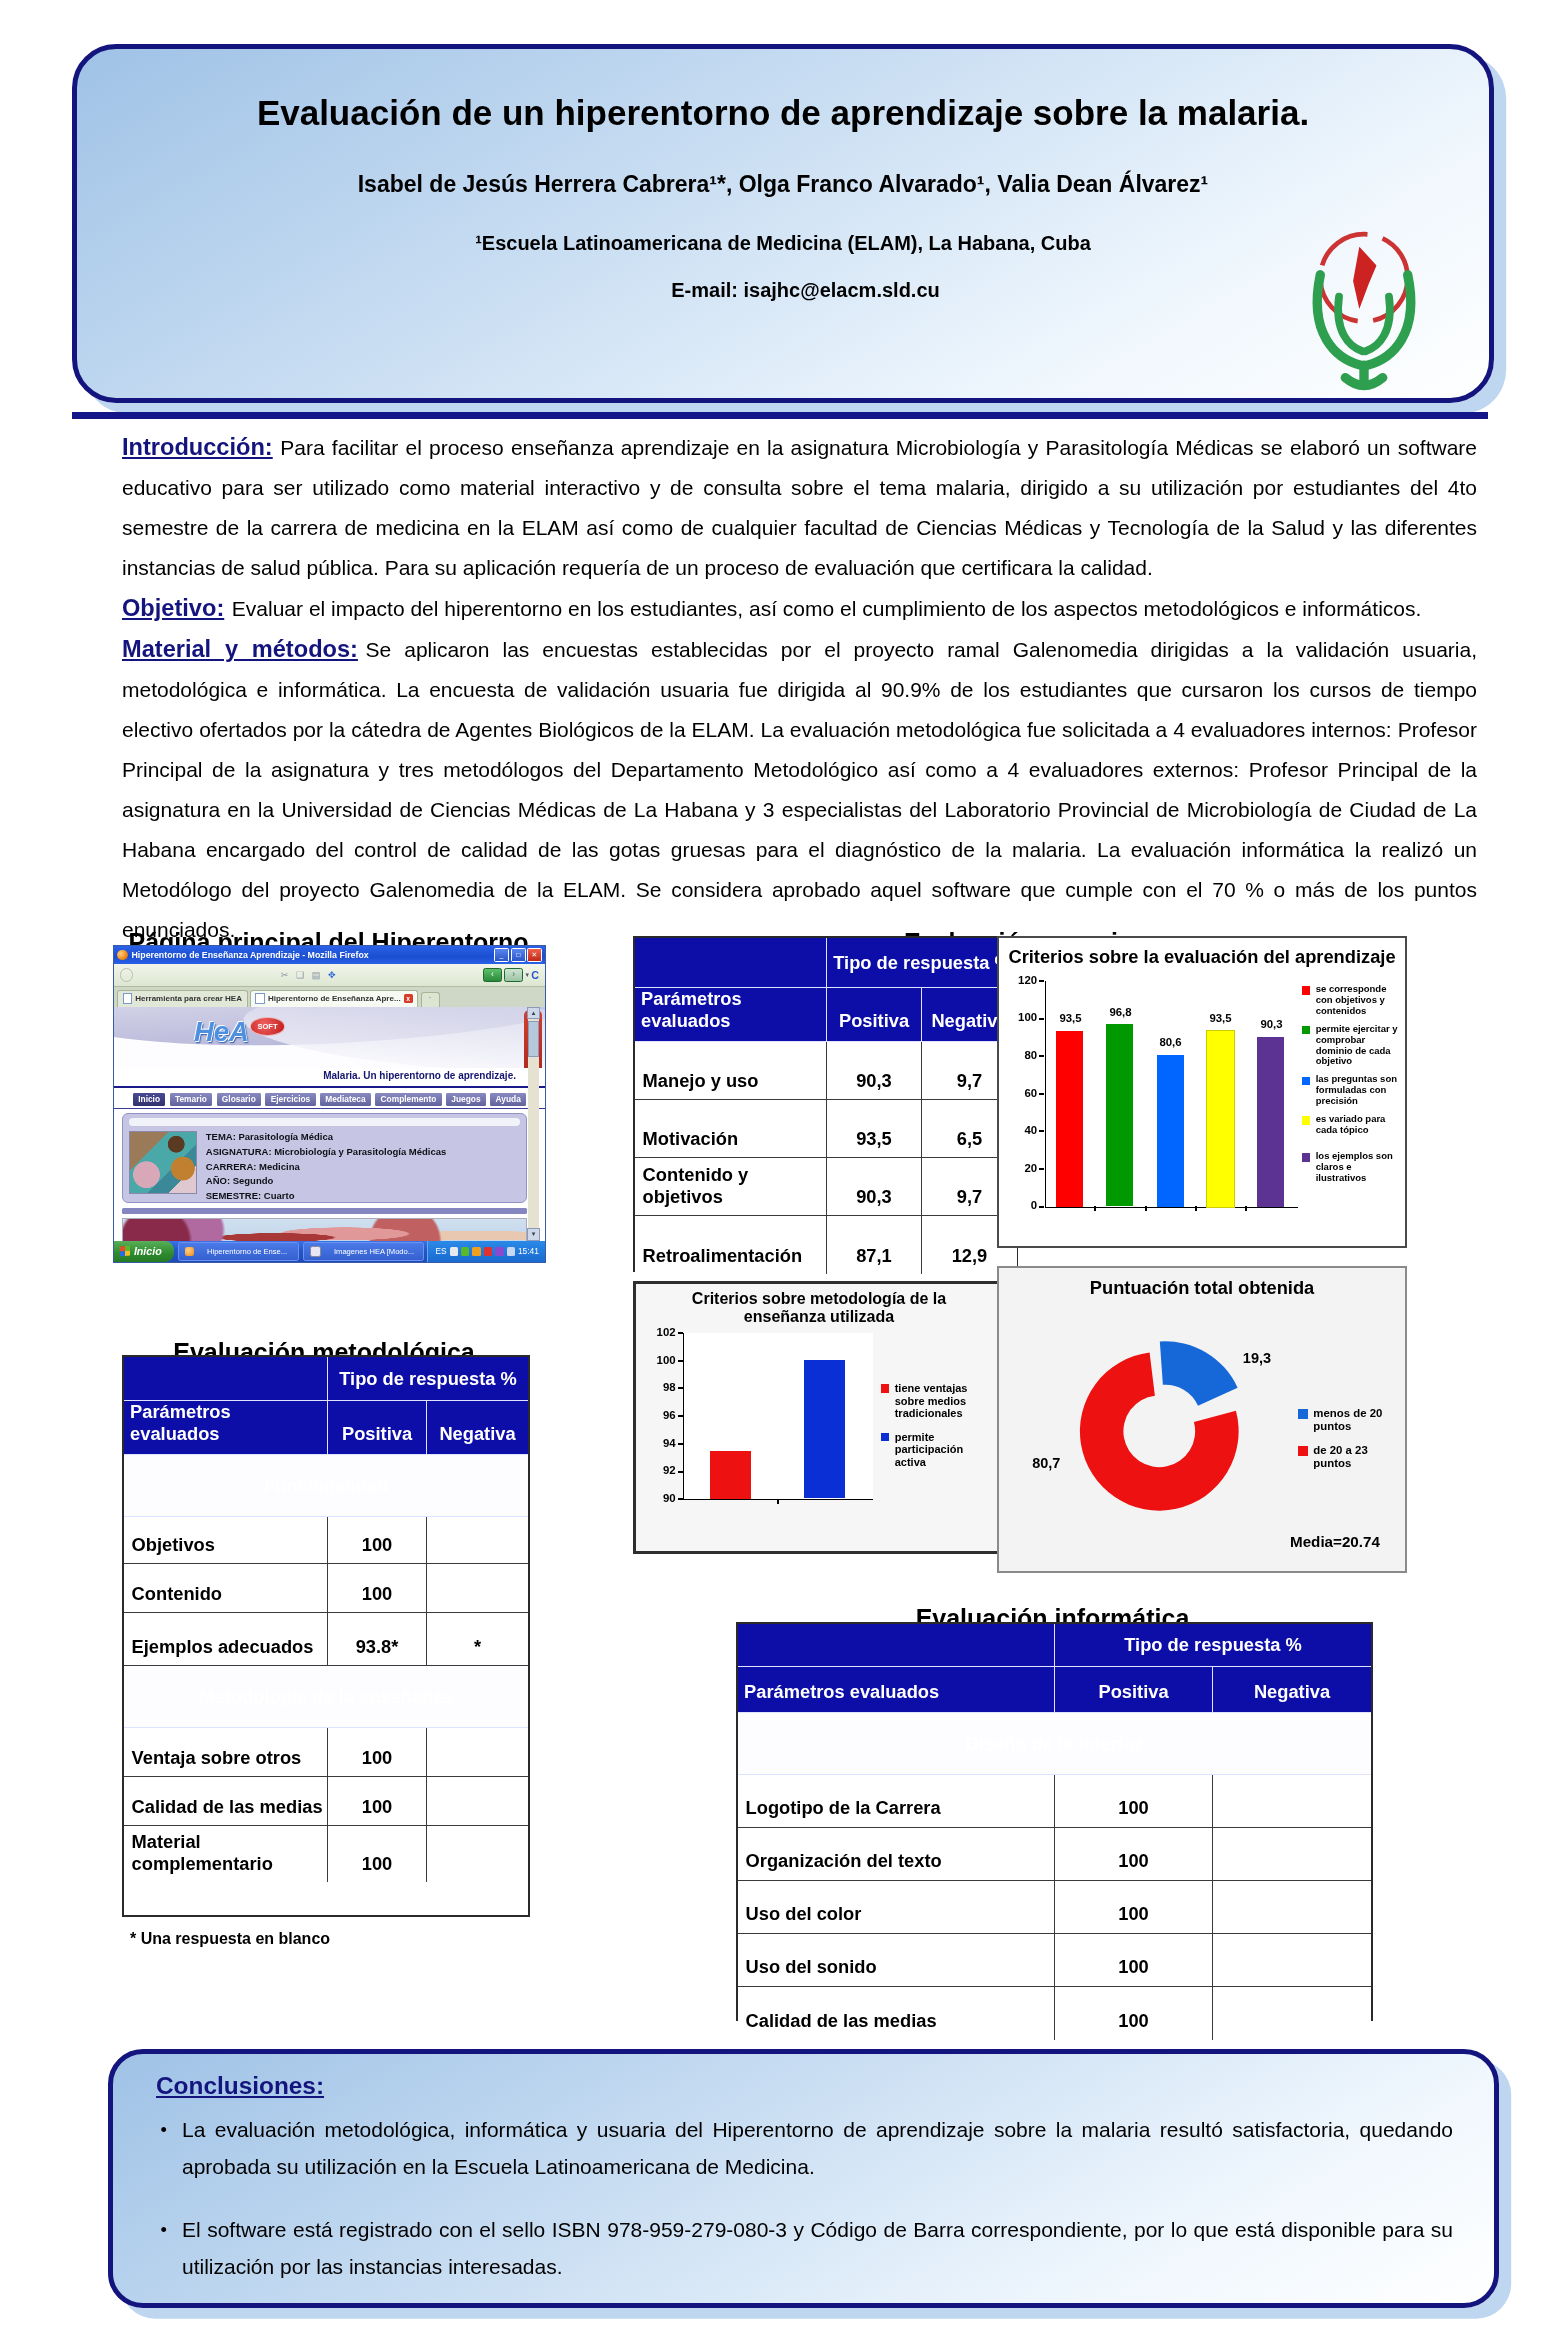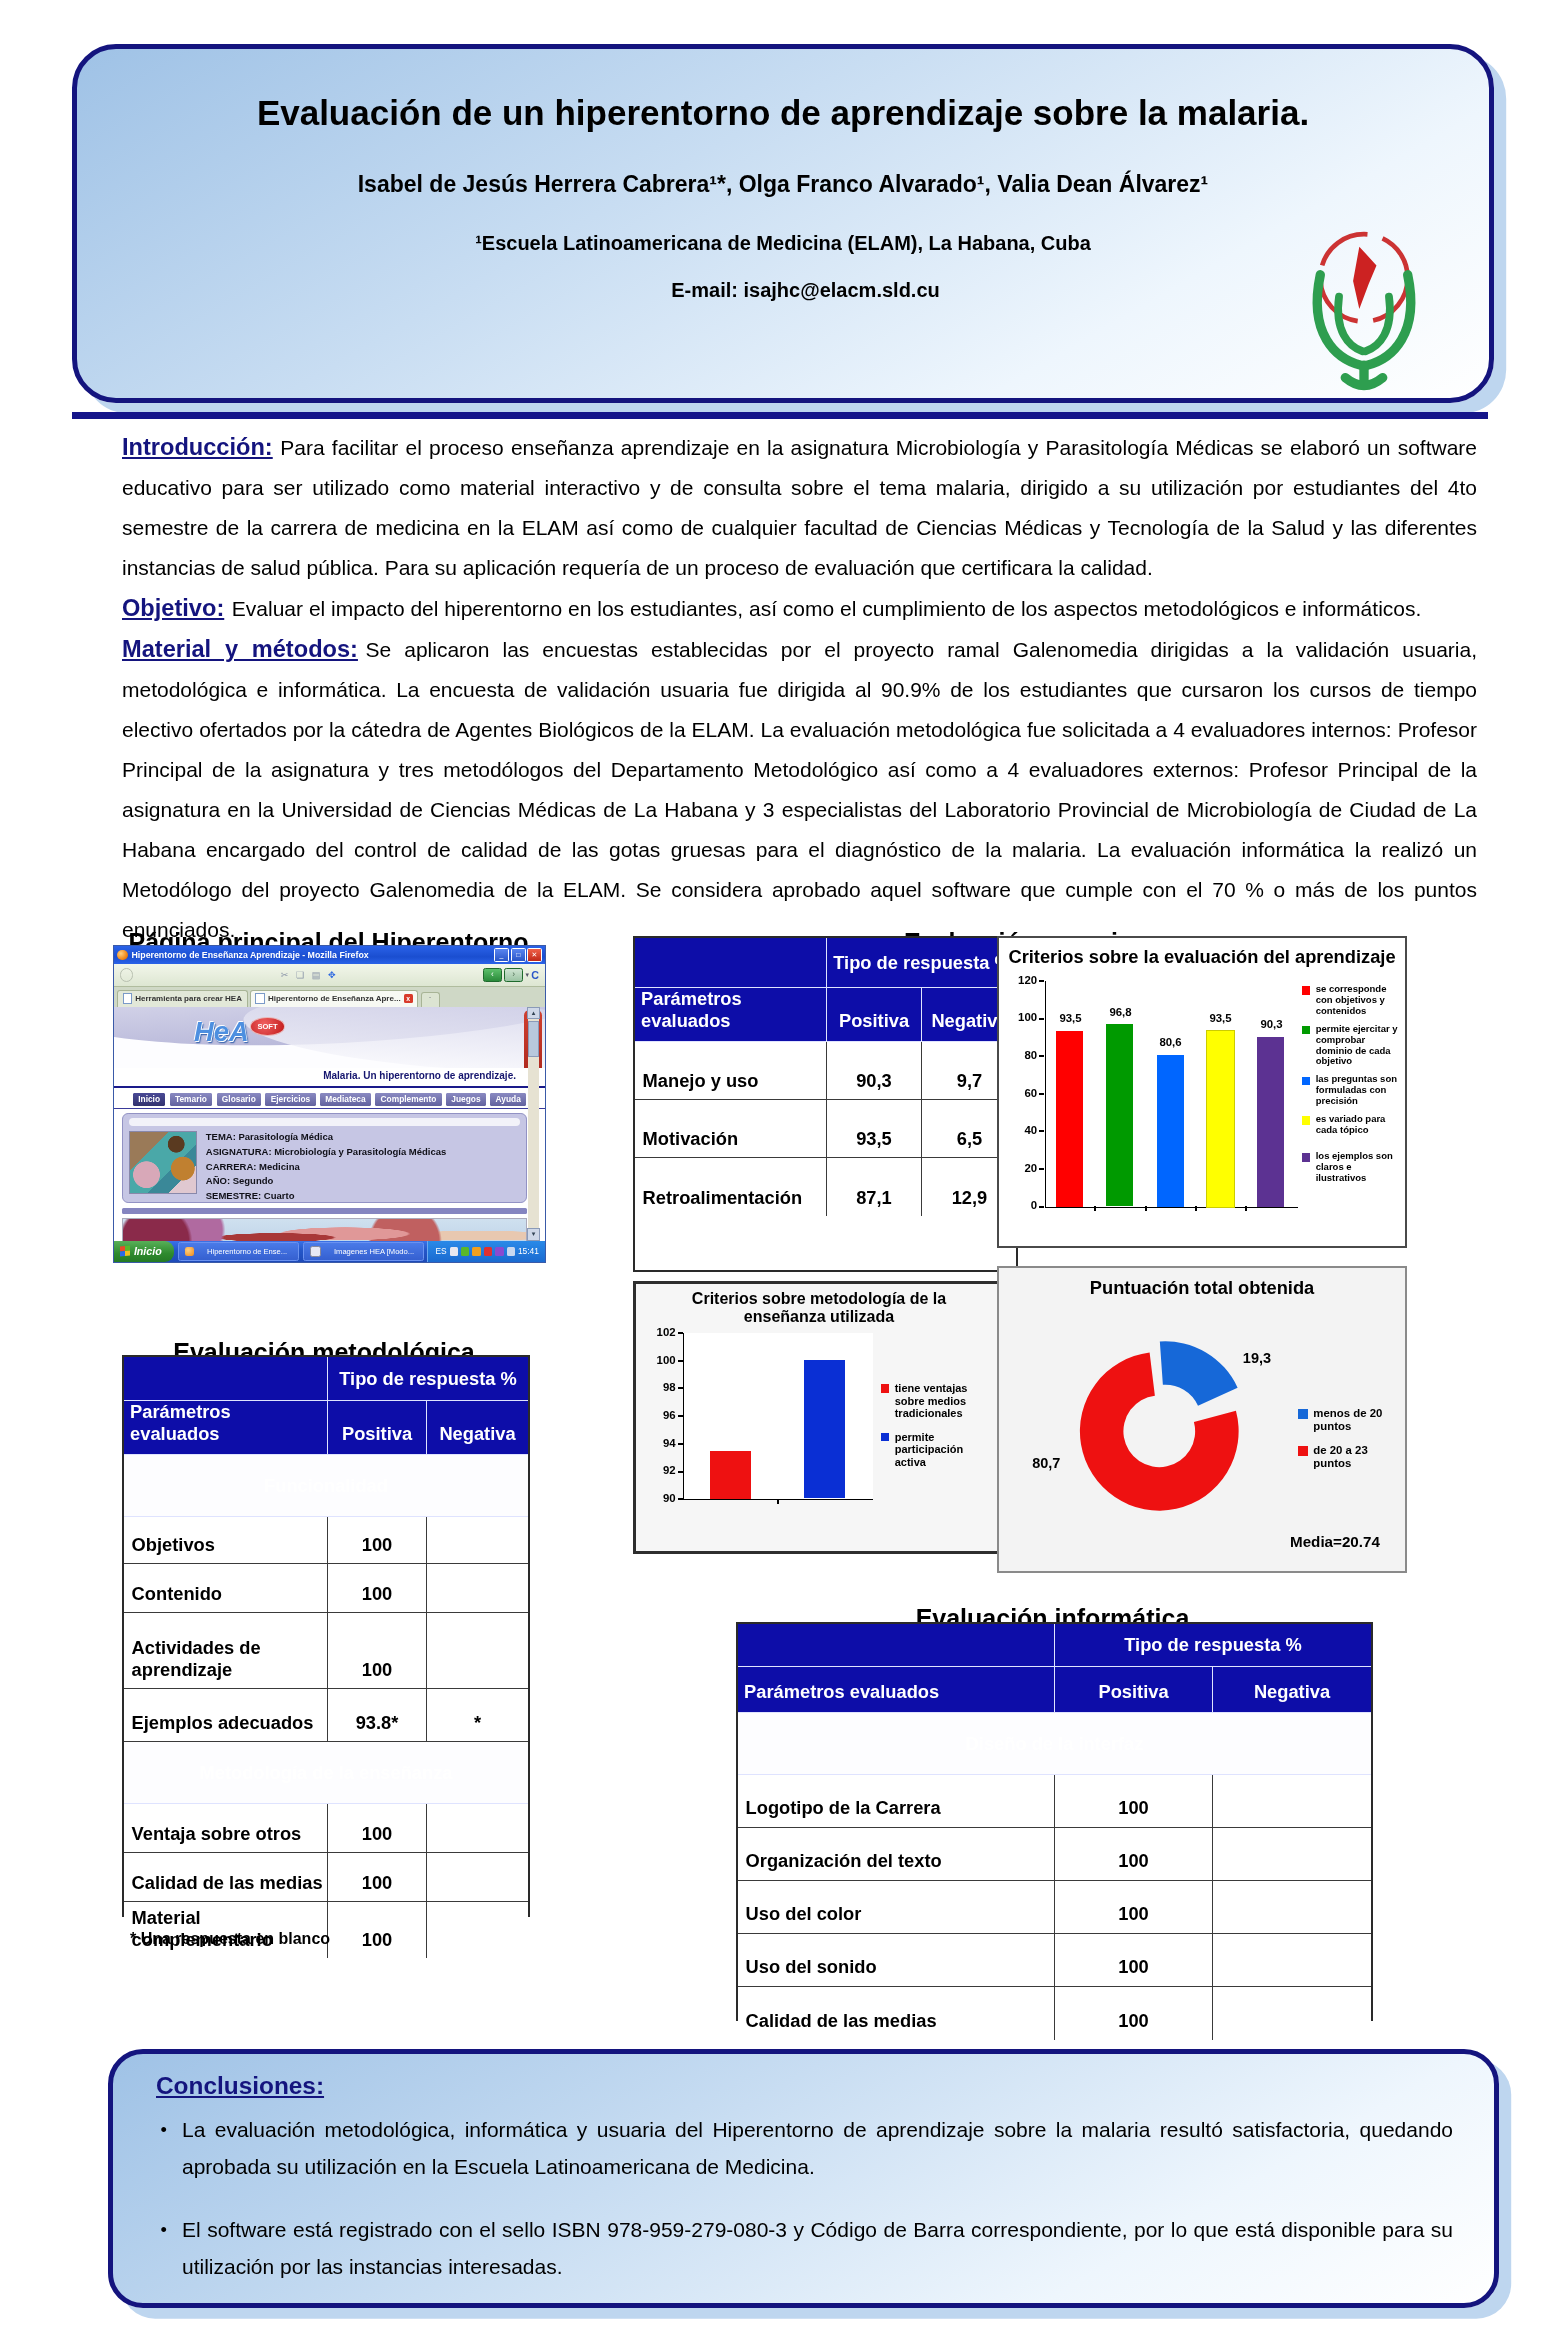--- a/index.html
+++ b/index.html
@@ -329,20 +329,25 @@
             <td class="wcell lbl">Manejo y uso</td>
             <td class="wcell val">90,3</td>
             <td class="wcell val">9,7</td>
           </tr>
           <tr style="height: 58px;">
             <td class="wcell lbl">Motivación</td>
             <td class="wcell val">93,5</td>
             <td class="wcell val">6,5</td>
           </tr>
           <tr style="height: 58px;">
+            <td class="wcell lbl">Contenido y objetivos</td>
+            <td class="wcell val">90,3</td>
+            <td class="wcell val">9,7</td>
+          </tr>
+          <tr style="height: 58px;">
             <td class="wcell lbl">Retroalimentación</td>
             <td class="wcell val">87,1</td>
             <td class="wcell val">12,9</td>
           </tr>
         </tbody>
       </table>
     </div>
   <div class="twrap" id="met-table">
       <table class="ptable">
         <colgroup>
@@ -363,25 +368,20 @@
           <tr style="height: 49px;">
             <td colspan="3" class="ncell band">Funcionalidad</td>
           </tr>
           <tr style="height: 47px;">
             <td class="wcell lbl">Objetivos</td>
             <td class="wcell val">100</td>
             <td class="wcell val"></td>
           </tr>
           <tr style="height: 49px;">
             <td class="wcell lbl">Contenido</td>
-            <td class="wcell val">100</td>
-            <td class="wcell val"></td>
-          </tr>
-          <tr style="height: 76px;">
-            <td class="wcell lbl">Actividades de aprendizaje</td>
             <td class="wcell val">100</td>
             <td class="wcell val"></td>
           </tr>
           <tr style="height: 53px;">
             <td class="wcell lbl">Ejemplos adecuados</td>
             <td class="wcell val">93.8*</td>
             <td class="wcell val">*</td>
           </tr>
           <tr style="height: 38px;">
             <td colspan="3" class="ncell band">Metodología de la enseñanza</td>

